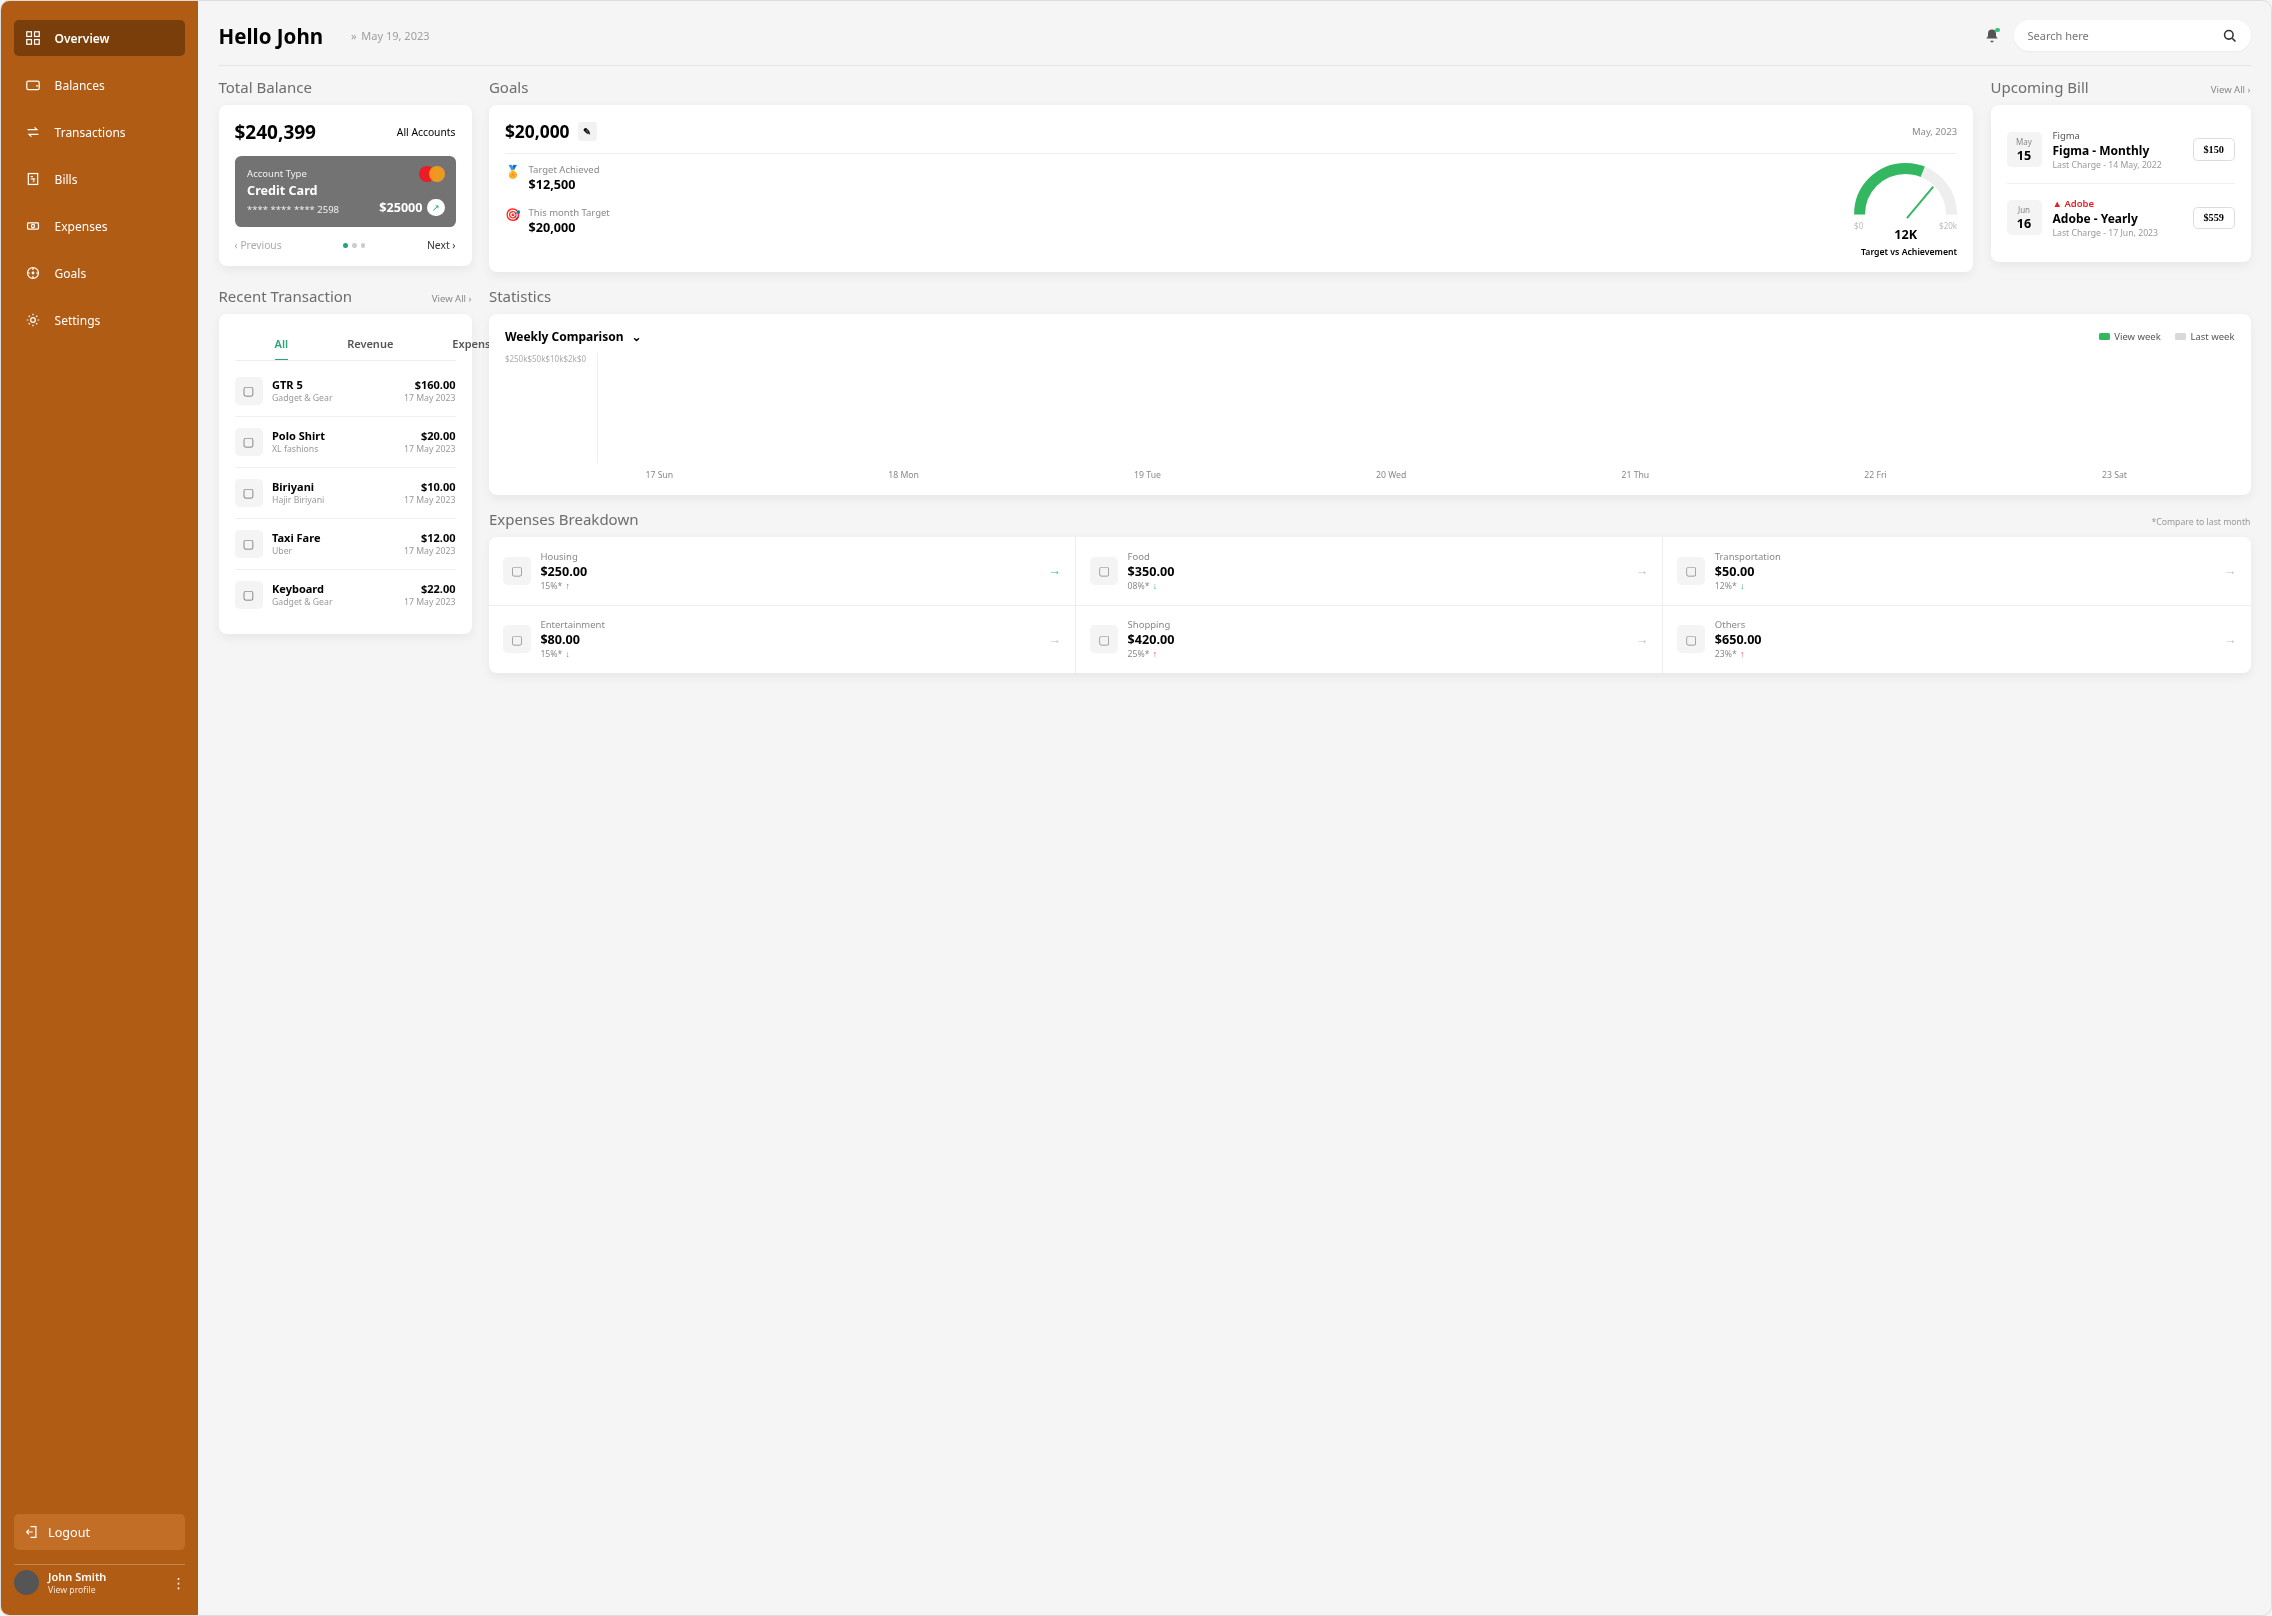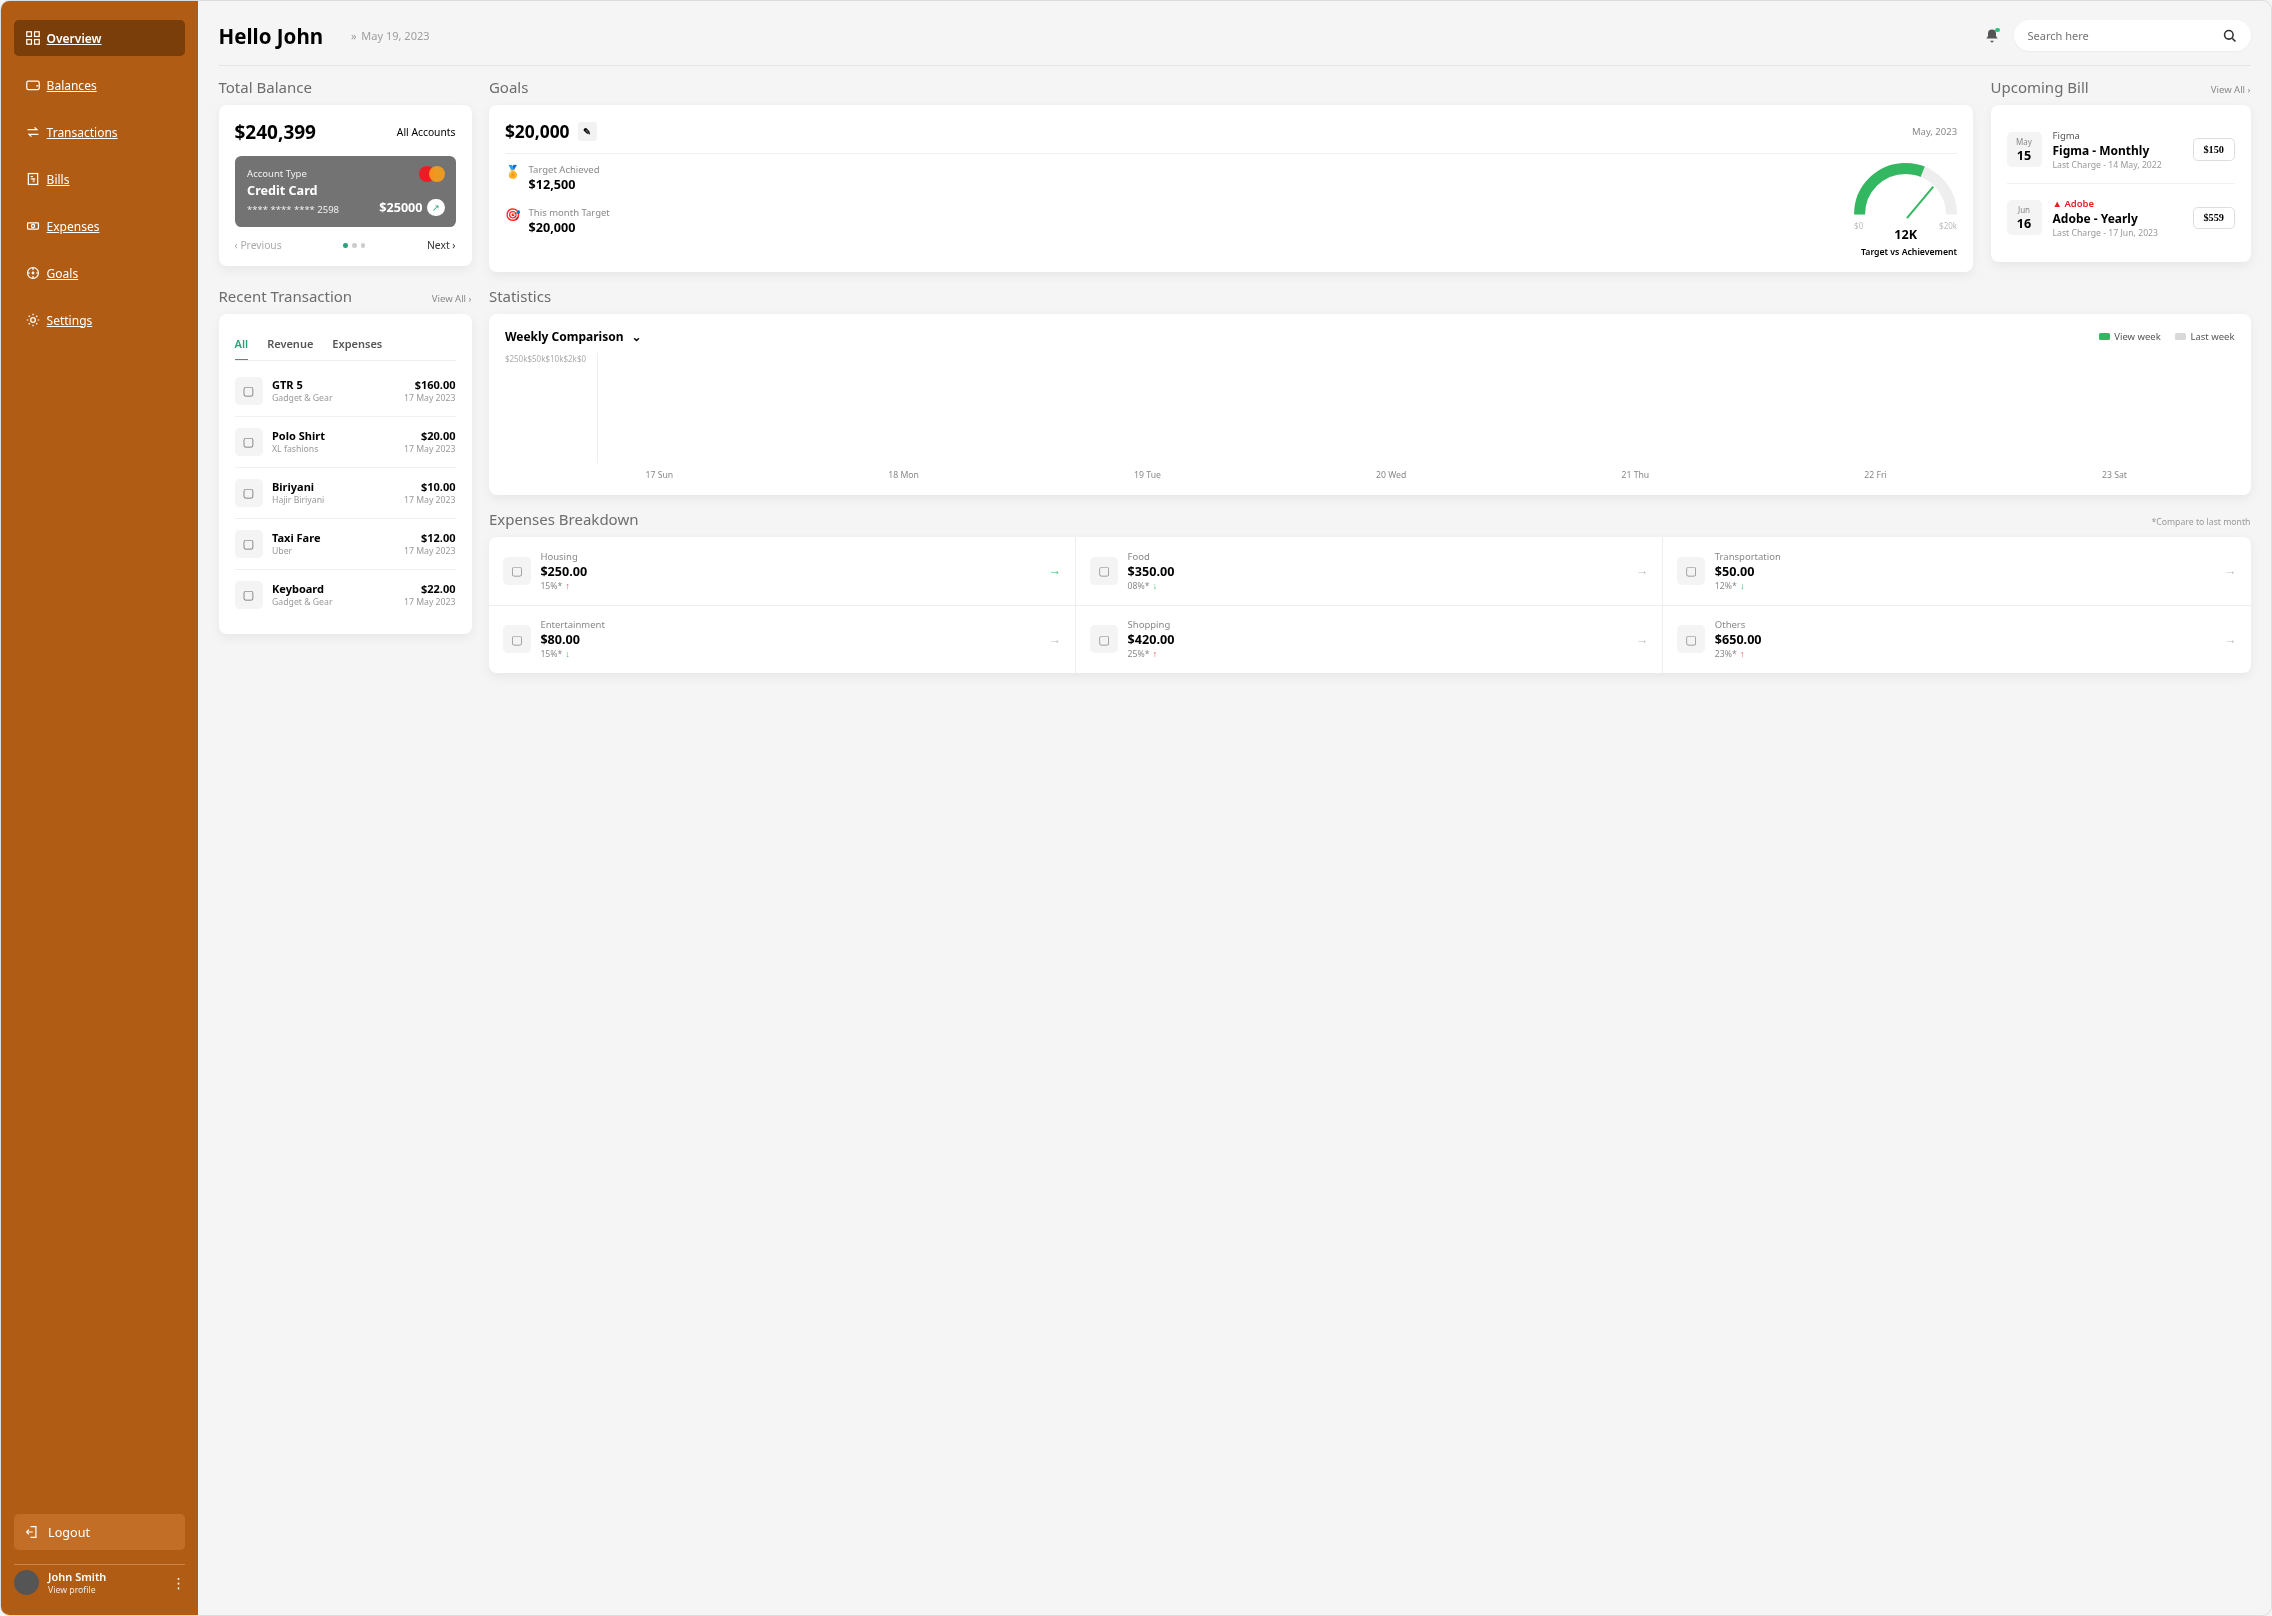--- a/index.html
+++ b/index.html
@@ -1,19 +1,19 @@
 <!DOCTYPE html>
 <html style="font-size:12.6px"><head>
 <meta charset="utf-8">
 <style>
 *{box-sizing:border-box;margin:0;padding:0;font-family:system-ui,-apple-system,sans-serif;}
 body{background:#f5f5f5;display:flex;height:100vh;overflow:hidden;border:0.8px solid #ddd;border-radius:9.5px;}
 .sidebar{width:197px;background:#b05c15;display:flex;flex-direction:column;padding:19px 12.6px;color:#fff;}
 .nav-items{flex:1;}
-.nav-item{display:flex;align-items:flex-start;gap:6px;padding:9.5px 11px;border-radius:4.7px;margin-bottom:11px;font-size:12px;cursor:pointer;text-decoration:underline;}
+.nav-item{display:flex;align-items:flex-start;gap:14px;padding:9.5px 11px;border-radius:4.7px;margin-bottom:11px;font-size:12px;cursor:pointer;}
 .nav-item.active{background:#7a3e0a;font-weight:600;}
 .nav-item .icon{width:16px;height:16px;display:flex;align-items:center;justify-content:center;}
 .logout-btn{display:flex;align-items:center;gap:9.5px;padding:9.5px 11px;border-radius:4.7px;background:#c26e26;cursor:pointer;margin-bottom:14px;}
 .profile-row{display:flex;align-items:center;gap:9.5px;padding-top:4px;border-top:0.8px solid rgba(255,255,255,0.25);}
 .avatar{width:25px;height:25px;border-radius:50%;background:#555;}
 .profile-name{font-weight:600;font-size:11px;}
 .profile-sub{font-size:8.7px;opacity:.85;}
 .kebab{margin-left:auto;font-size:14px;}
 .main{flex:1;padding:19px 20.5px;overflow:auto;}
 .header{display:flex;align-items:center;gap:14px;margin-bottom:11px;border-bottom:0.8px solid #e5e5e5;padding-bottom:14px;}
@@ -67,21 +67,21 @@
 .bill-date .d{font-size:12.6px;font-weight:700;}
 .bill-info{flex:1;}
 .bill-brand{font-size:9.5px;color:#555;}
 .bill-name{font-weight:700;font-size:12px;}
 .bill-sub{font-size:8.7px;color:#999;}
 .bill-price{padding:4.7px 9.5px;border:0.8px solid #ddd;border-radius:4.7px;font-weight:600;font-size:10.3px;font-family:Liberation Serif, serif;}
 .sect-head{display:flex;justify-content:space-between;align-items:baseline;}
 .view-all{font-size:9.5px;color:#888;cursor:pointer;}
 
 .tabs{display:flex;gap:19px;border-bottom:0.8px solid #eee;margin-bottom:4.7px;}
-.tab{padding:8px 0;font-size:11px;font-weight:600;color:#555;cursor:pointer;}
+.tab{padding:8px 0;font-size:11px;font-weight:600;color:#555;cursor:pointer;margin-left:40px;}
 .tab.active{color:#2aa27a;border-bottom:1.6px solid #2aa27a;}
 .tx-row{display:flex;align-items:center;gap:9.5px;padding:11px 0;border-bottom:0.8px solid #f0f0f0;}
 .tx-row:last-child{border-bottom:none;}
 .tx-ico{width:28px;height:28px;background:#f4f4f4;border-radius:4.7px;display:flex;align-items:center;justify-content:center;color:#666;}
 .tx-name{font-weight:700;font-size:11px;}
 .tx-sub{font-size:8.7px;color:#999;}
 .tx-right{margin-left:auto;text-align:right;}
 .tx-amt{font-weight:700;font-size:11px;}
 .tx-date{font-size:8.7px;color:#999;}
 

